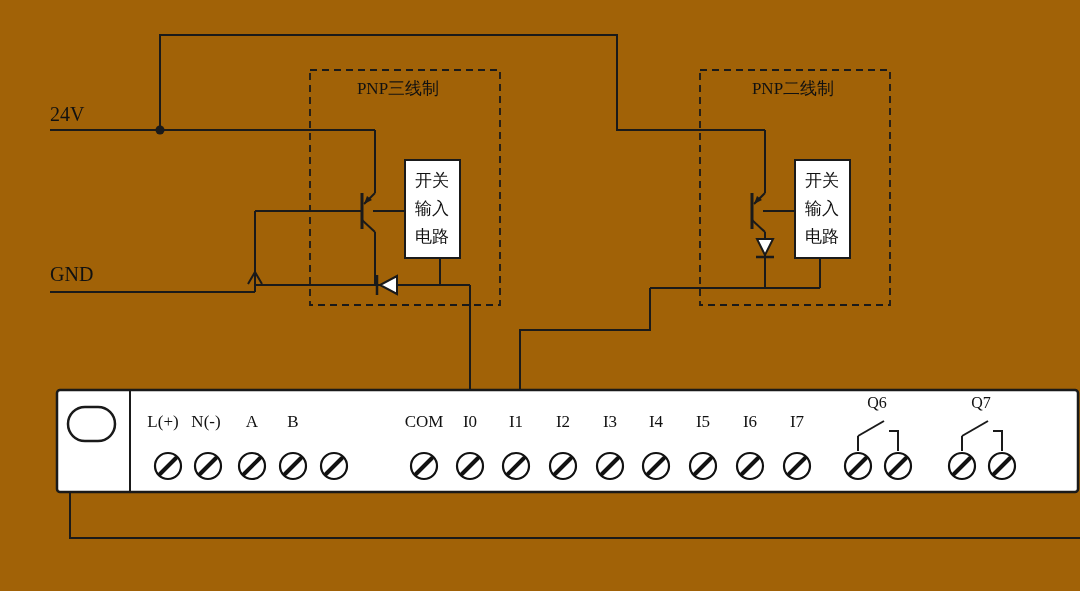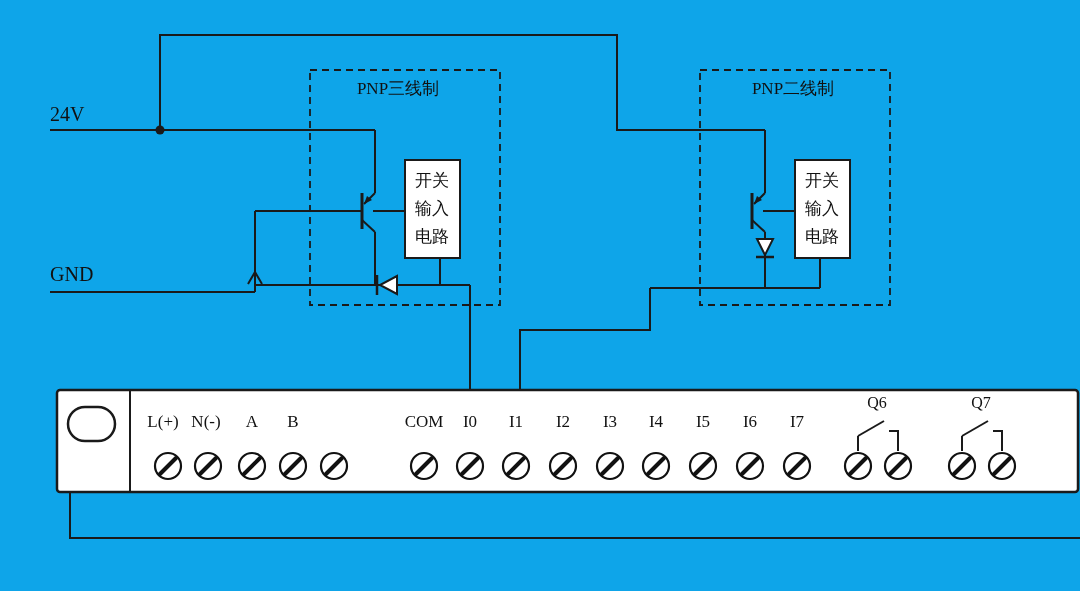--- a/index.html
+++ b/index.html
@@ -1,16 +1,16 @@
 <!DOCTYPE html>
 <html><head>
 <meta charset="utf-8">
 <style>
   html,body{margin:0;padding:0;background:#ffffff;}
-  .canvas{position:relative;width:1080px;height:591px;background:#0ea5e9;overflow:hidden;
+  .canvas{position:relative;width:1080px;height:591px;background:#a16207;overflow:hidden;
           font-family:"Liberation Serif","DejaVu Serif",serif;}
   svg{display:block;}
   svg text{fill:#111111;font-family:"Liberation Serif","DejaVu Serif",serif;}
   .lbl{font-size:17px;}
   .lbl-lg{font-size:20px;}
   .lbl-sm{font-size:16px;}
   .wire{stroke:#1a1a1a;stroke-width:2;fill:none;}
   .wire-thick{stroke:#1a1a1a;stroke-width:3;fill:none;}
   .dashed-box{stroke:#1a1a1a;stroke-width:1.8;fill:none;stroke-dasharray:7 5;}
   .solid-box{stroke:#1a1a1a;stroke-width:2;fill:#ffffff;}

